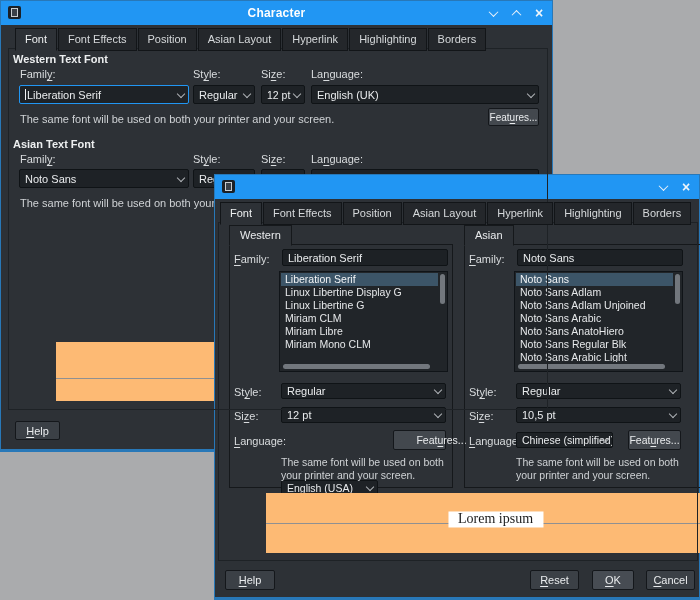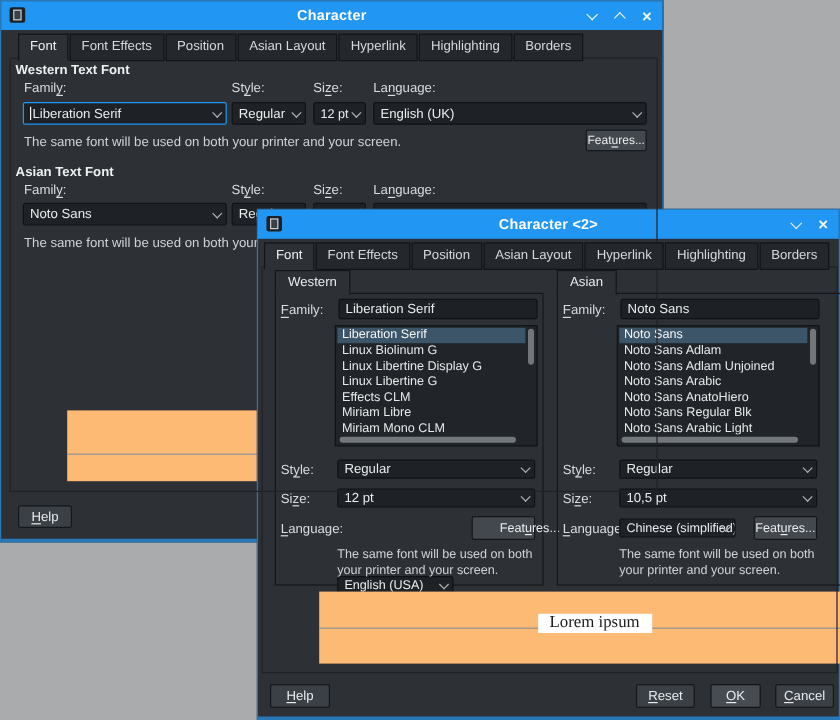--- a/index.html
+++ b/index.html
@@ -136,21 +136,20 @@
   <div class="preview" style="left:18px;top:341px;width:521px;height:59px;">
     <div class="pline" style="top:61%;"></div>
   </div>
 
   <div class="btn" style="left:14px;top:420px;width:45px;height:19px;"><u>H</u>elp</div>
 </div>
 
 <div class="win" style="left:214px;top:174px;width:486px;height:426px;">
   <div class="titlebar">
     <span class="app-icon"></span>
-    <span class="title">Character &lt;2&gt;</span>
     <span class="tb-btns">
       <span class="tb-btn">
           <i class="chev down"></i>
         </span>
       <span class="tb-btn close-x">×</span>
     </span>
   </div>
 
   <div class="panel-frame" style="left:3px;top:47px;width:478px;height:337px;"></div>
   <div class="tabbar" style="left:5px;top:27px;">
@@ -166,24 +165,23 @@
   <div class="group" style="left:14px;top:50px;width:224px;height:263px;">
     <div class="gtab">Western</div>
     <div class="gframe"></div>
     <div class="lbl" style="left:5px;top:28px;"><u>F</u>amily:</div>
     <div class="tinput" style="left:53px;top:24px;width:166px;height:17px;">
       <span>Liberation Serif</span>
     </div>
     <div class="flist" style="left:50px;top:46px;width:169px;height:101px;">
       <div class="rows">
           <div class="frow active">Liberation Serif</div>
-          <div class="frow">Linux Biolinum G</div>
           <div class="frow">Linux Libertine Display G</div>
           <div class="frow">Linux Libertine G</div>
-          <div class="frow">Effects CLM</div>
+          <div class="frow">Miriam CLM</div>
           <div class="frow">Miriam Libre</div>
           <div class="frow">Miriam Mono CLM</div>
         </div>
       <div class="vthumb"></div>
       <div class="hthumb"></div>
     </div>
     <div class="lbl" style="left:5px;top:161px;">St<u>y</u>le:</div>
     <div class="combo" style="left:52px;top:158px;width:165px;height:16px;">
       <span>Regular</span>
         <i class="cchev"></i>

